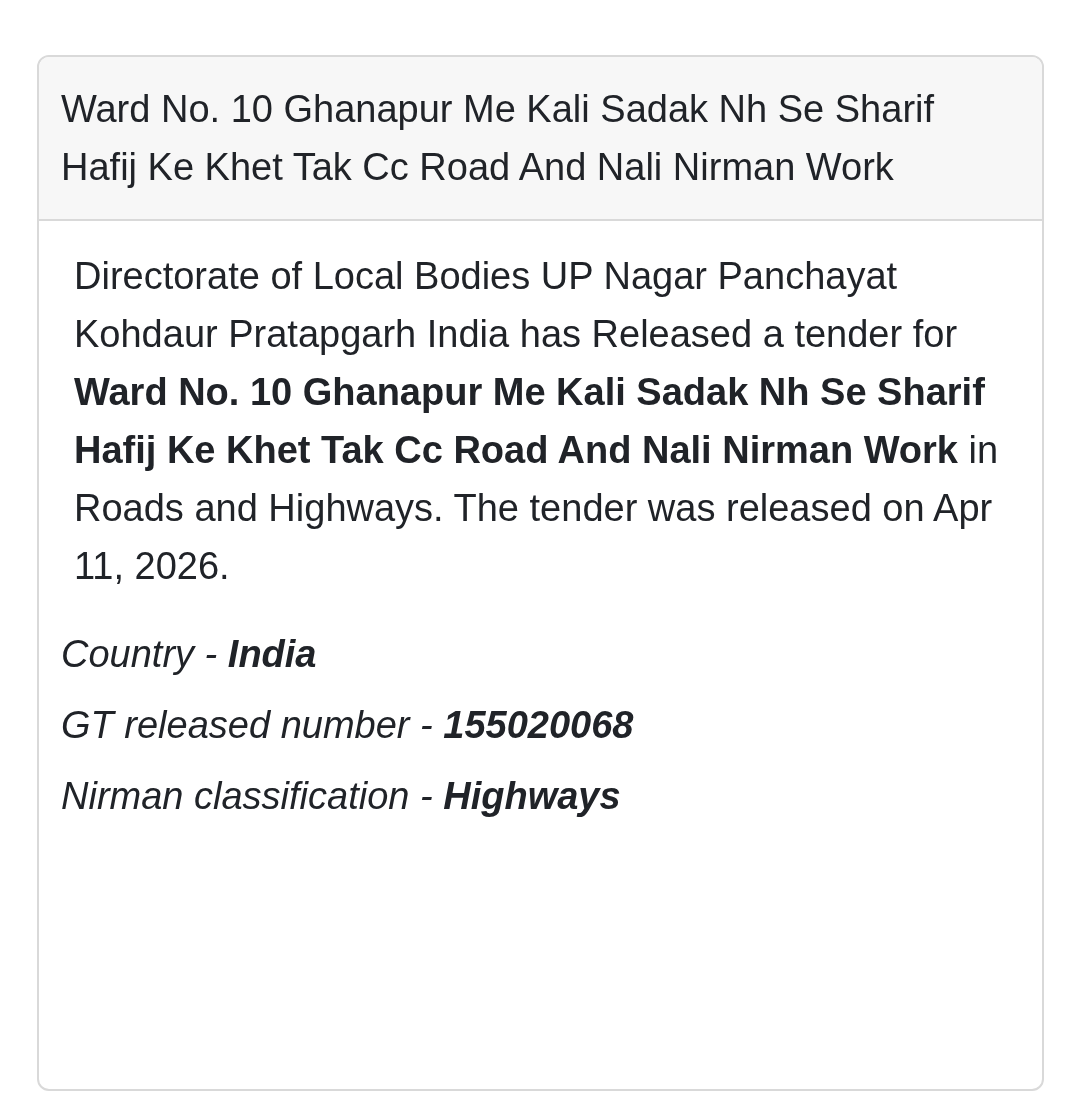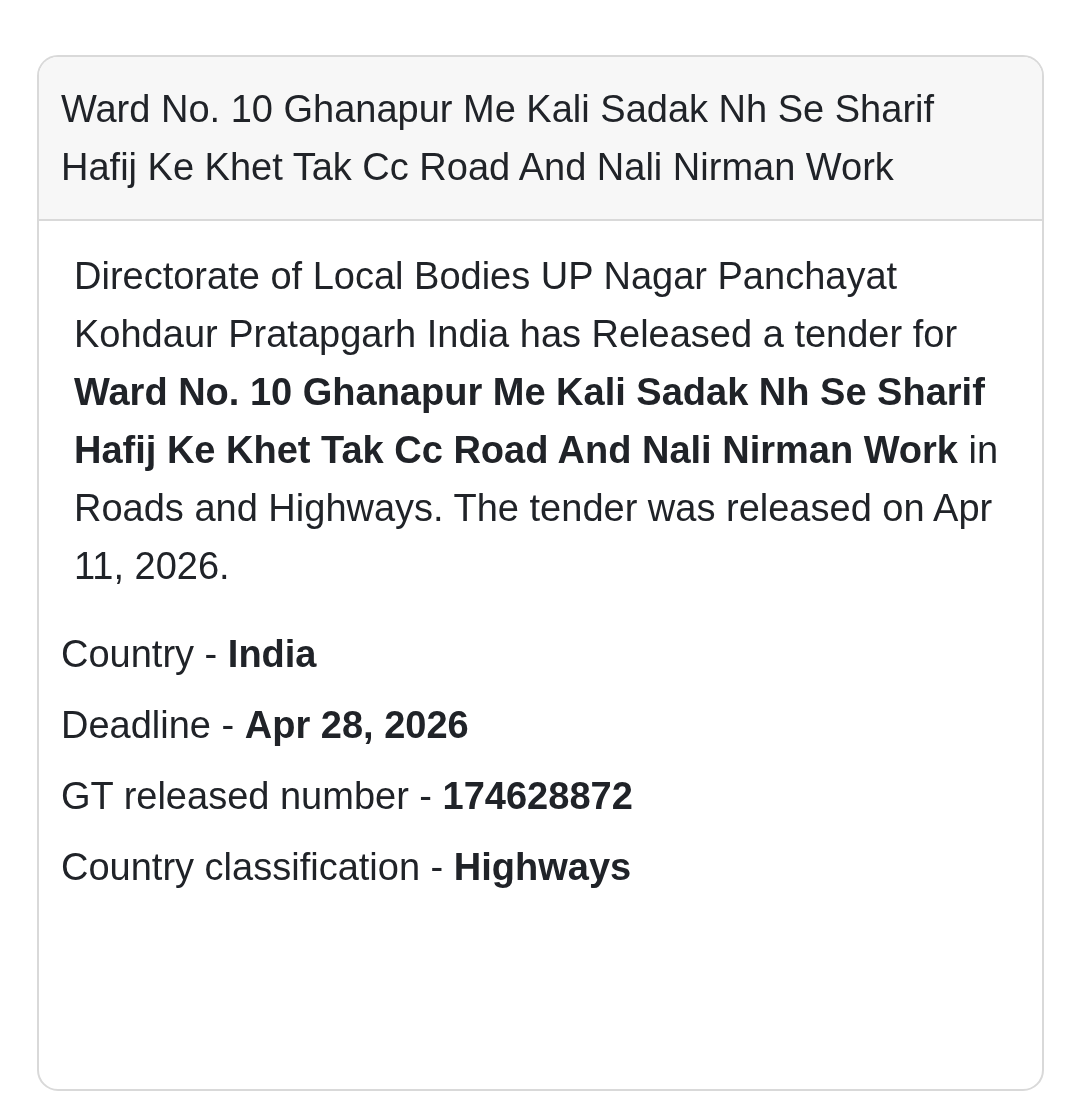--- a/index.html
+++ b/index.html
@@ -20,21 +20,21 @@
     color: var(--text);
   }
   .tender-card {
     position: absolute;
     left: 37px;
     top: 55px;
     width: 1007px;
     height: 1036px;
     background: var(--card-bg);
     border: 2px solid var(--border);
-    border-radius: 21px;
+    border-radius: 12px;
     overflow: hidden;
   }
   .card-header {
     background: var(--header-bg);
     border-bottom: 2px solid var(--border);
     padding: 23px 22px;
     font-size: 38px;
     line-height: 58px;
     font-weight: 400;
   }
@@ -42,20 +42,21 @@
     padding: 26px 22px 18px 22px;
     font-size: 38px;
     line-height: 58px;
     font-weight: 400;
   }
   .desc {
     margin: 0 0 30px 13px;
   }
   .field {
     margin: 0 0 13px 0;
+    font-style: italic;
   }
   .field:last-child {
     margin-bottom: 0;
   }
   .bold {
     font-weight: 700;
   }
 </style>
 </head>
 <body>
@@ -63,19 +64,18 @@
 <div class="tender-card">
   <div class="card-header">
     <span>Ward No. 10 Ghanapur Me Kali Sadak Nh Se Sharif Hafij Ke Khet Tak Cc Road And Nali Nirman Work</span>
   </div>
   <div class="card-body">
     <p class="desc"><span>Directorate of Local Bodies UP Nagar Panchayat Kohdaur Pratapgarh India has Released a tender for </span><span class="bold">Ward No. 10 Ghanapur Me Kali Sadak Nh Se Sharif Hafij Ke Khet Tak Cc Road And Nali Nirman Work</span><span> in Roads and Highways. The tender was released on Apr 11, 2026.</span></p>
 
     <p class="field"><span>Country - </span><span class="bold">India</span></p>
 
 
-    <p class="field"><span>Deadline - </span><span class="bold">Apr 28, 2026</span></p>
 
-    <p class="field"><span>GT released number - </span><span class="bold">174628872</span></p>
+    <p class="field"><span>GT released number - </span><span class="bold">155020068</span></p>
 
-    <p class="field"><span>Country classification - </span><span class="bold">Highways</span></p>
+    <p class="field"><span>Nirman classification - </span><span class="bold">Highways</span></p>
   </div>
 </div>
 
 </body></html>

